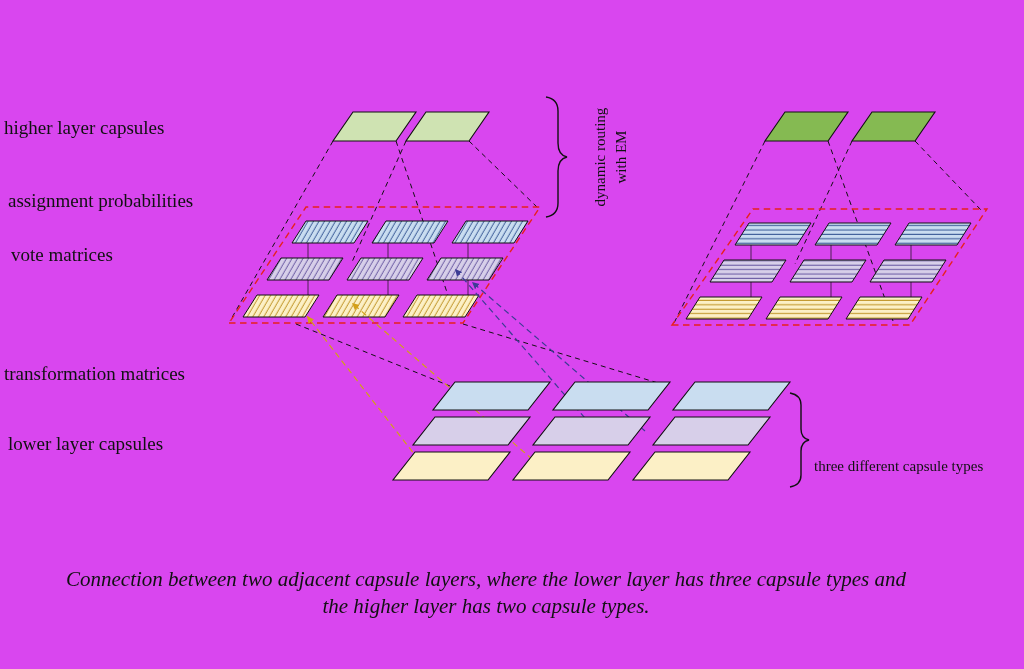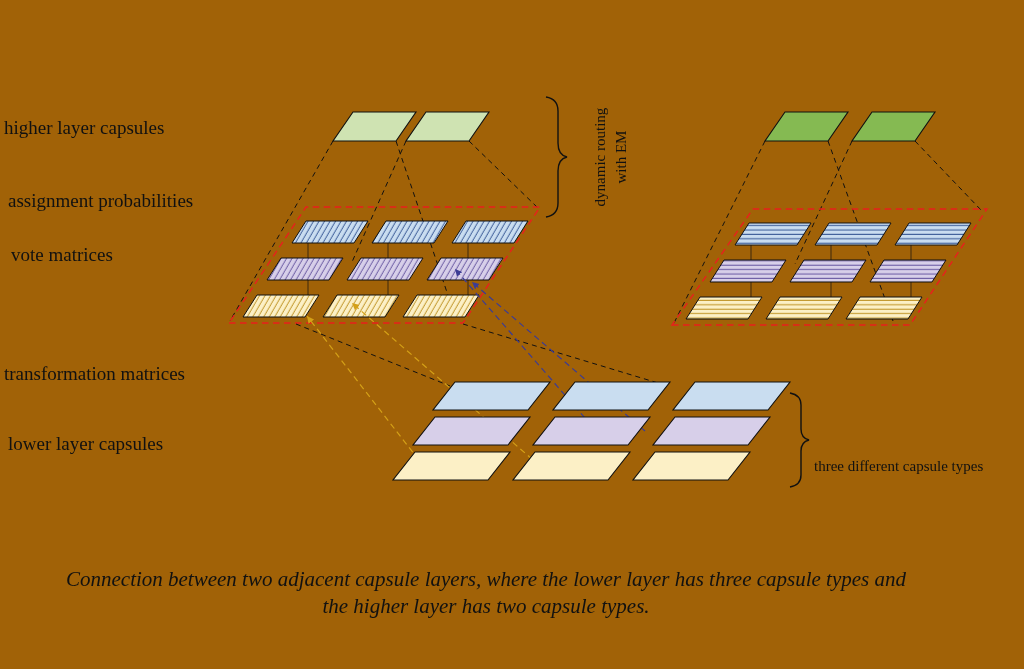--- a/index.html
+++ b/index.html
@@ -1,16 +1,16 @@
 <!DOCTYPE html>
 <html style="--higher-capsule-left: #cfe3b2; --higher-capsule-right: #85ba52; --blue-capsule: #c9ddf0; --purple-capsule: #d7cfe9; --yellow-capsule: #fcf0c6; --blue-hatch: #41619b; --purple-hatch: #6f5fa6; --yellow-hatch: #c3992e; --red-outline: #e8211d; --yellow-link: #d4a017; --navy-link: #3c3c94; --ink: #111111;"><head>
 <meta charset="utf-8">
 <style>
   html,body{margin:0;padding:0;background:#ffffff;}
-  .page{position:relative;width:1024px;height:669px;background:#a16207;overflow:hidden;
+  .page{position:relative;width:1024px;height:669px;background:#d946ef;overflow:hidden;
         font-family:"Liberation Serif",serif;}
   svg{display:block;}
   .lbl{font:19px "Liberation Serif",serif;fill:var(--ink,#111);}
   .ann{font:15px "Liberation Serif",serif;fill:var(--ink,#111);}
   .caption{font:italic 21px "Liberation Serif",serif;fill:var(--ink,#111);}
   .cell{stroke:var(--ink,#111);stroke-width:1;}
   .cap{stroke:var(--ink,#111);stroke-width:1.1;}
   .fill-green-left{fill:var(--higher-capsule-left,#cfe3b2);}
   .fill-green-right{fill:var(--higher-capsule-right,#85ba52);}
   .fill-blue{fill:var(--blue-capsule,#c9ddf0);}

